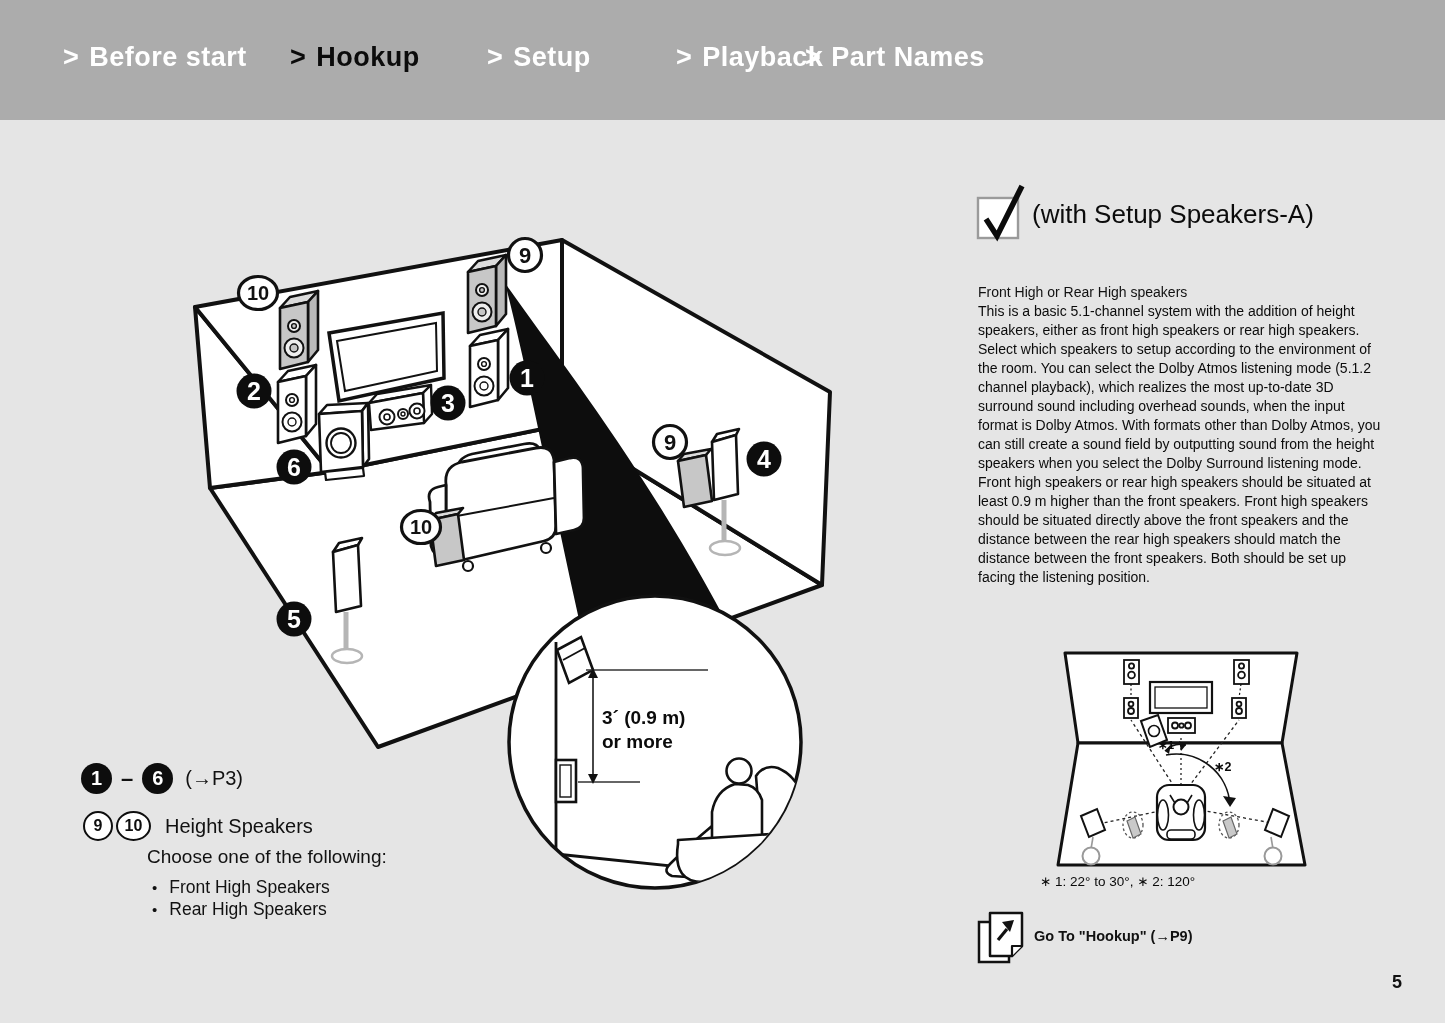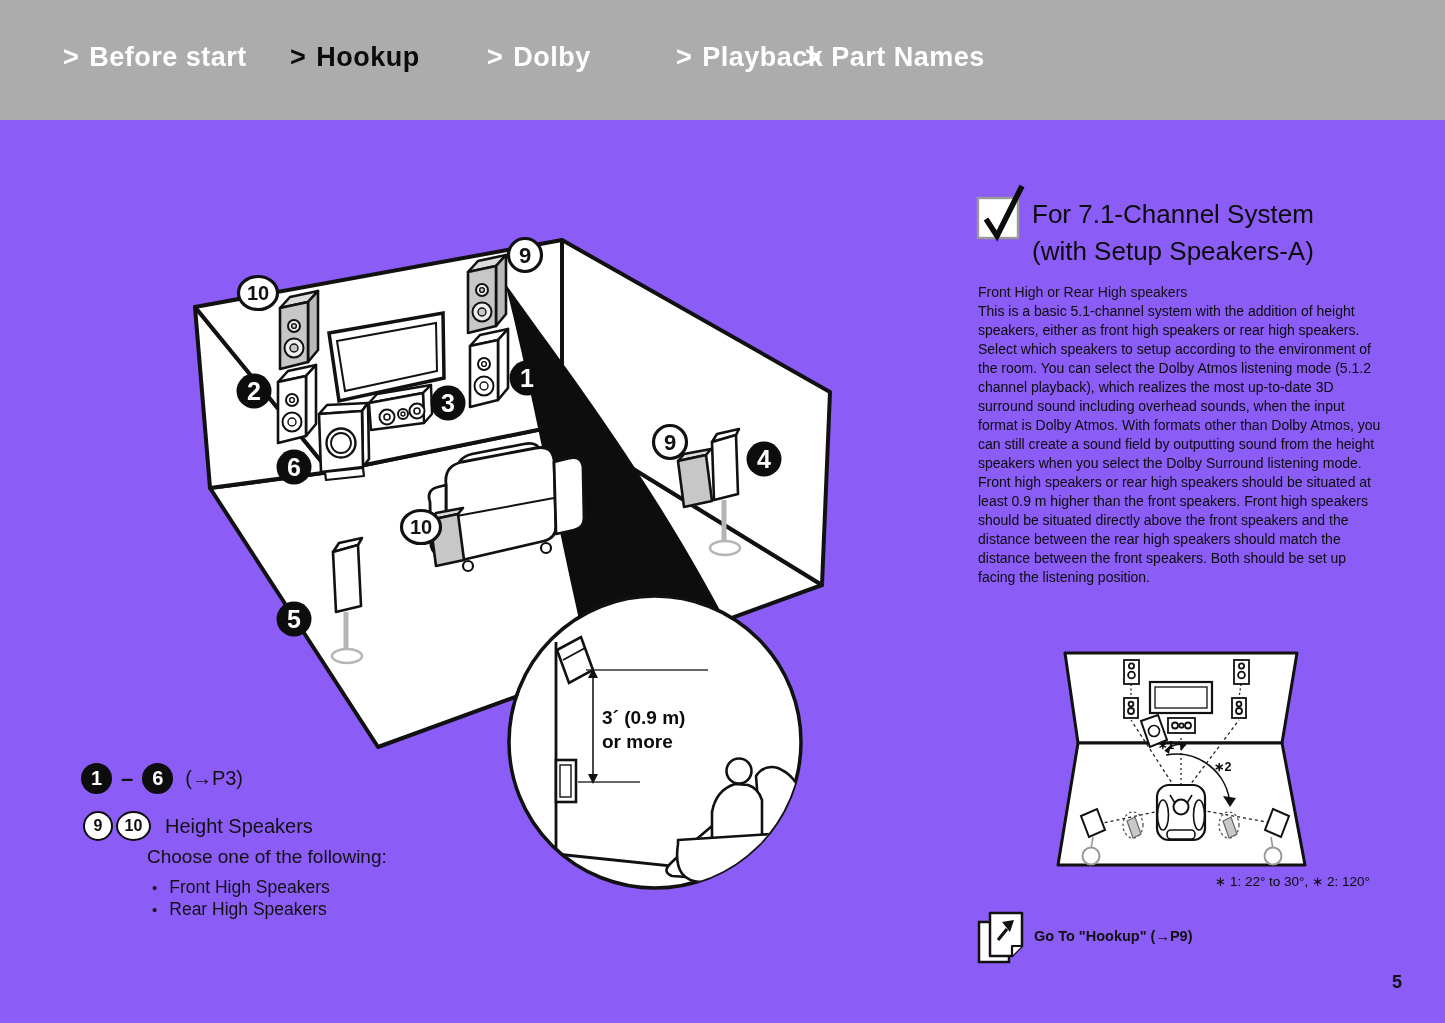--- a/index.html
+++ b/index.html
@@ -1,16 +1,16 @@
 <!DOCTYPE html>
 <html><head>
 <meta charset="utf-8">
 <style>
   html,body{margin:0;padding:0;background:#fff;}
-  .page{position:relative;width:1445px;height:1023px;background:#8b5cf6;overflow:hidden;
+  .page{position:relative;width:1445px;height:1023px;background:#e5e5e5;overflow:hidden;
         font-family:"Liberation Sans",sans-serif;color:#111;}
   
   .topbar{position:absolute;left:0;top:0;width:1445px;height:120px;background:#acacac;}
   .nav-item{position:absolute;top:42px;font-size:27px;font-weight:bold;color:#fff;
             letter-spacing:.5px;white-space:nowrap;cursor:pointer;}
   .nav-item .chev{margin-right:10px;}
   .nav-item.active{color:#0b0b0b;}
   
   .legend-row{position:absolute;display:flex;align-items:center;white-space:nowrap;}
   .badge-filled{display:inline-flex;align-items:center;justify-content:center;
@@ -23,37 +23,37 @@
   .legend-text{font-size:20px;color:#111;}
   .legend-dash{font-size:22px;margin:0 9px;font-weight:bold;}
   .bullet-row{position:absolute;display:flex;align-items:center;font-size:17.5px;}
   .bullet-row .dot{font-size:15px;margin-right:12px;}
   
   .title-block{position:absolute;left:1032px;top:196px;font-size:26px;line-height:37px;
                color:#0b0b0b;}
   .subheading{position:absolute;left:978px;top:284px;font-size:14px;font-weight:normal;}
   .bodytext{position:absolute;left:978px;top:302px;width:409px;font-size:14px;
             line-height:19px;color:#0b0b0b;text-align:left;}
-  .mini-caption{position:absolute;left:1040px;top:873px;width:330px;text-align:right;
+  .mini-caption{position:absolute;left:1040px;top:873px;width:330px;text-align:left;
             font-size:13.5px;color:#0b0b0b;}
   .goto-row{position:absolute;left:976px;top:910px;display:flex;align-items:flex-start;cursor:pointer;}
   .goto-label{font-size:14.5px;font-weight:bold;margin-left:8px;margin-top:18px;}
   .page-num{position:absolute;left:1392px;top:972px;font-size:18px;font-weight:bold;}
   svg text{font-family:"Liberation Sans",sans-serif;}
   .abs{position:absolute;}
 </style>
 </head>
 <body>
 
 <div class="page">
 
   <header class="topbar">
     <span class="nav-item" style="left:63px"><span class="chev">&gt;</span><span>Before start</span></span>
     <span class="nav-item active" style="left:290px"><span class="chev">&gt;</span><span>Hookup</span></span>
-    <span class="nav-item" style="left:487px"><span class="chev">&gt;</span><span>Dolby</span></span>
+    <span class="nav-item" style="left:487px"><span class="chev">&gt;</span><span>Setup</span></span>
     <span class="nav-item" style="left:676px"><span class="chev">&gt;</span><span>Playback</span></span>
     <span class="nav-item" style="left:805px"><span class="chev">&gt;</span><span>Part Names</span></span>
   </header>
 
   <svg class="abs" style="left:0;top:130px" width="910" height="790" viewBox="0 130 910 790">
     <defs>
       <clipPath id="insetClip">
           <circle cx="655" cy="742" r="146"></circle>
         </clipPath>
     </defs>
@@ -262,21 +262,20 @@
   <div class="bullet-row" style="left:152px;top:899px">
     <span class="dot">•</span>
     <span>Rear High Speakers</span>
   </div>
 
   <svg class="abs" style="left:974px;top:182px" width="54" height="60" viewBox="0 0 54 60">
     <rect x="4" y="16" width="40" height="40" fill="#fff" stroke="#9a9a9a" stroke-width="2.4"></rect>
     <path d="M12,37 L23,54 L48,4" fill="none" stroke="#0b0b0b" stroke-width="5.5" stroke-linejoin="miter"></path>
   </svg>
   <div class="title-block">
-    <div>For 7.1-Channel System</div>
     <div>(with Setup Speakers-A)</div>
   </div>
 
   <div class="subheading">Front High or Rear High speakers</div>
   <div class="bodytext">This is a basic 5.1-channel system with the addition of height speakers, either as front high speakers or rear high speakers. Select which speakers to setup according to the environment of the room. You can select the Dolby Atmos listening mode (5.1.2 channel playback), which realizes the most up-to-date 3D surround sound including overhead sounds, when the input format is Dolby Atmos. With formats other than Dolby Atmos, you can still create a sound field by outputting sound from the height speakers when you select the Dolby Surround listening mode. Front high speakers or rear high speakers should be situated at least 0.9 m higher than the front speakers. Front high speakers should be situated directly above the front speakers and the distance between the rear high speakers should match the distance between the front speakers. Both should be set up facing the listening position.</div>
 
   <svg class="abs" style="left:1040px;top:645px" width="330" height="235" viewBox="0 0 330 235">
     <g fill="#fff" stroke="#111" stroke-width="3" stroke-linejoin="round">
       <path d="M25,8 L257,8 L242,98 L38,98 Z"></path>
       <path d="M38,98 L242,98 L265,220 L18,220 Z"></path>

